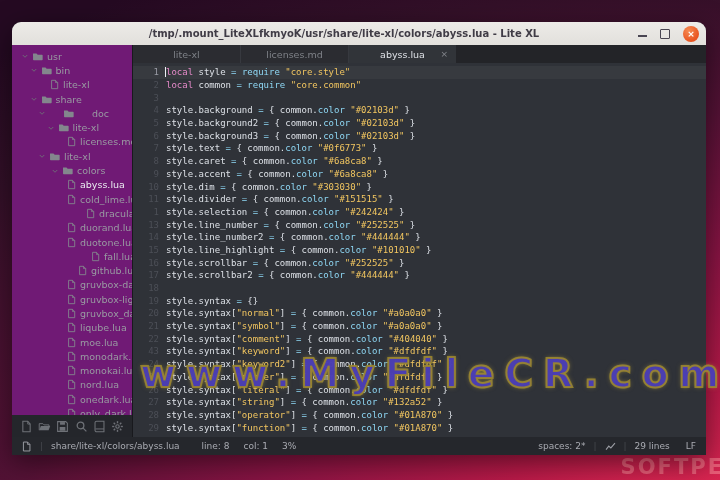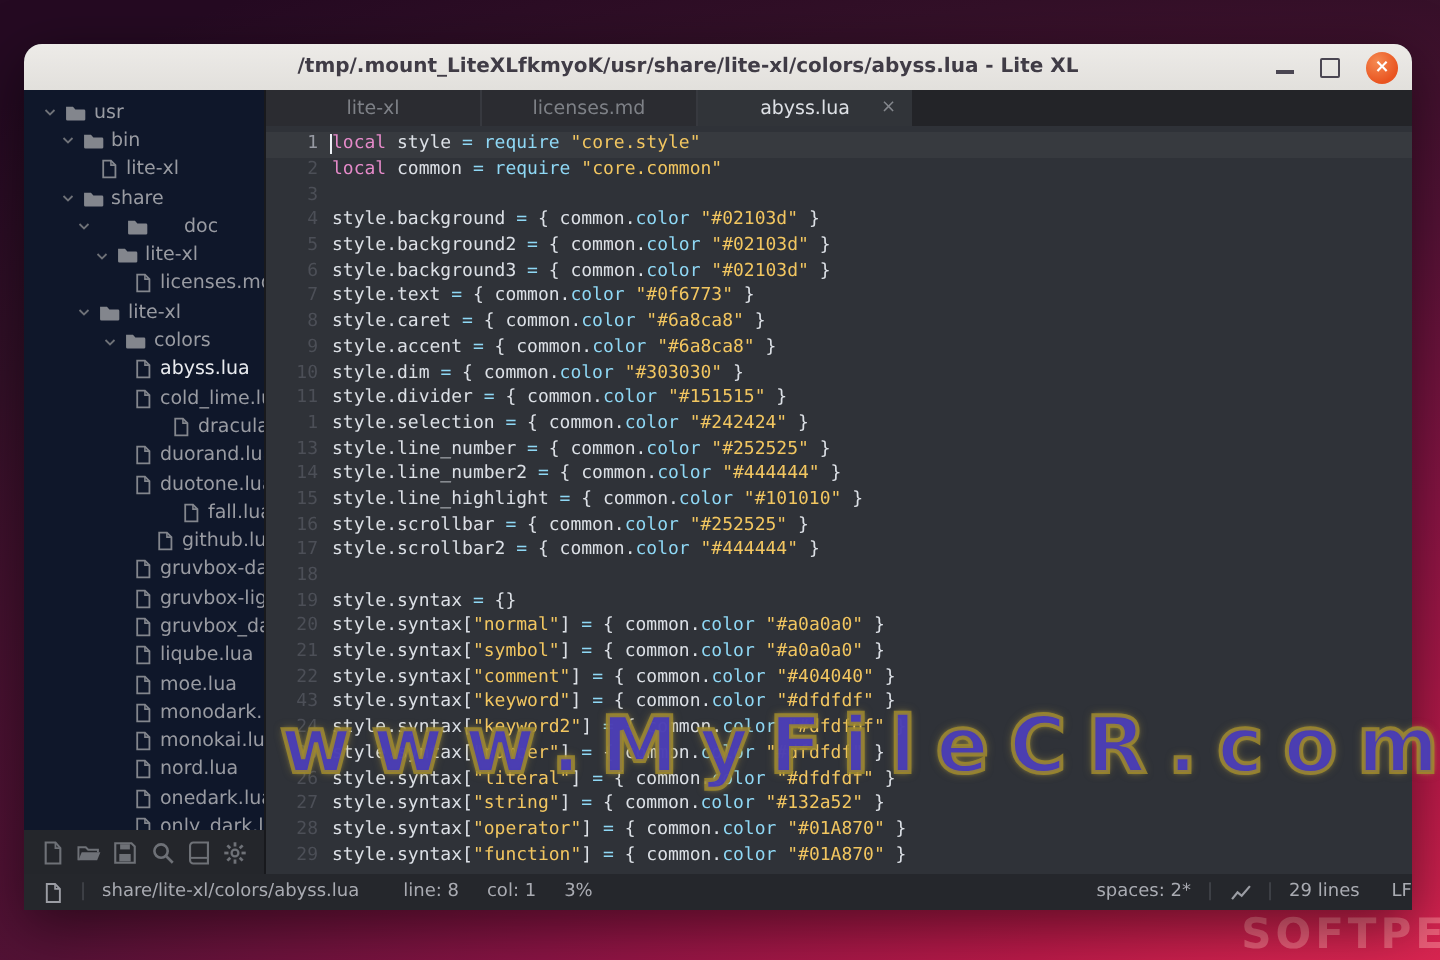--- a/index.html
+++ b/index.html
@@ -25,21 +25,21 @@
   .controls{position:absolute;right:7px;top:0;height:23px;display:flex;align-items:center;gap:13px;}
   .btn-min{width:9px;height:2px;background:#4a4652;margin-top:5px;}
   .btn-max{width:8px;height:8px;border:1.5px solid #4a4652;border-radius:1px;}
   .btn-close{width:16px;height:16px;border-radius:50%;
     background:radial-gradient(circle at 35% 30%,#f58a52,#e95420 70%);
     color:#fff;font-size:9px;line-height:16px;text-align:center;font-weight:bold;}
 
   .content{position:absolute;top:23px;left:0;right:0;bottom:0;background:#2f3238;}
 
   
-  .sidebar{position:absolute;left:0;top:0;width:120px;bottom:18px;background:#0f172a;overflow:hidden;}
+  .sidebar{position:absolute;left:0;top:0;width:120px;bottom:18px;background:#701a75;overflow:hidden;}
   .side-divider{position:absolute;left:120px;top:0;width:1px;bottom:18px;background:#18191d;}
   .tree{position:absolute;top:4px;left:0;right:0;bottom:22px;overflow:hidden;}
   .tree-row{height:14.3px;display:flex;align-items:center;color:#999ba2;font-size:9.5px;
     white-space:nowrap;cursor:default;}
   .tree-row.active{color:#e9ebef;}
   .t-ico{display:inline-flex;flex:none;color:#83868d;}
   .t-chev{width:8px;height:8px;margin-right:3px;color:#6e7177;}
   .t-folder{width:11px;height:11px;margin-right:4px;}
   .t-file{width:9px;height:11px;margin-right:4px;margin-left:12px;}
   .t-ico svg{width:100%;height:100%;display:block;}
@@ -67,21 +67,21 @@
   .tok-kw{color:#e58ac9;}
   .tok-fn{color:#8fd8f5;}
   .tok-op{color:#8fd8f5;}
   .tok-str{color:#f2c660;}
   .caret{position:absolute;left:32px;top:1px;width:1px;height:10px;background:#ecf0f5;}
 
   
   .statusbar{position:absolute;left:0;right:0;bottom:0;height:18px;background:#25272c;
     display:flex;align-items:center;font-size:9px;color:#a9abb2;}
   .sb-left{display:flex;align-items:center;padding-left:9px;}
-  .sb-right{margin-left:auto;display:flex;align-items:center;padding-right:0;}
+  .sb-right{margin-left:auto;display:flex;align-items:center;padding-right:10px;}
   .sb-sep{color:#45484e;margin:0 8px;}
   .sb-gap{width:22px;}
   .sb-ico{width:11px;height:11px;display:inline-flex;color:#9b9da4;}
   .sb-ico svg{width:100%;height:100%;}
 
   
   .watermark{position:absolute;left:140px;top:351px;z-index:6;
     font-size:39px;font-weight:bold;letter-spacing:10px;white-space:nowrap;
     color:rgba(64,52,190,.9);
     -webkit-text-stroke:2px rgba(158,136,44,.85);

